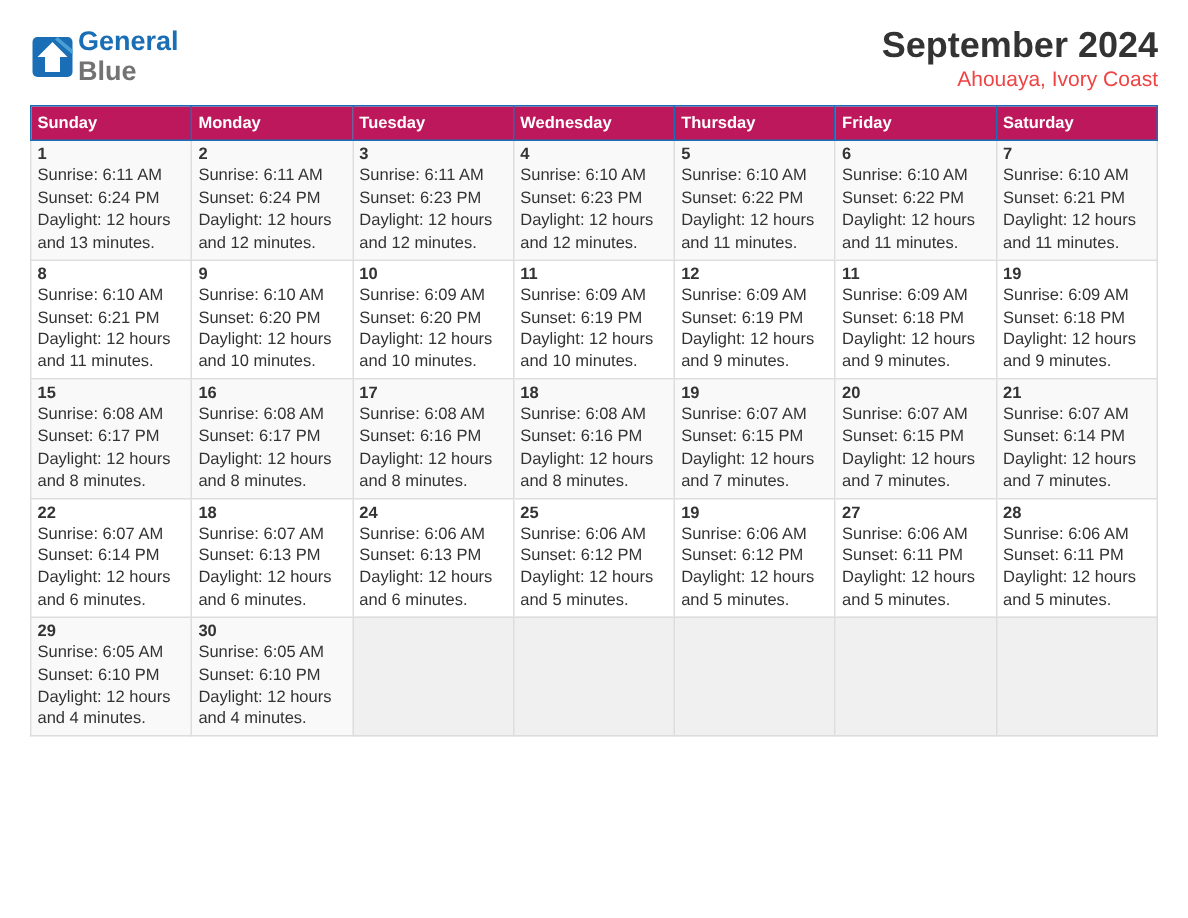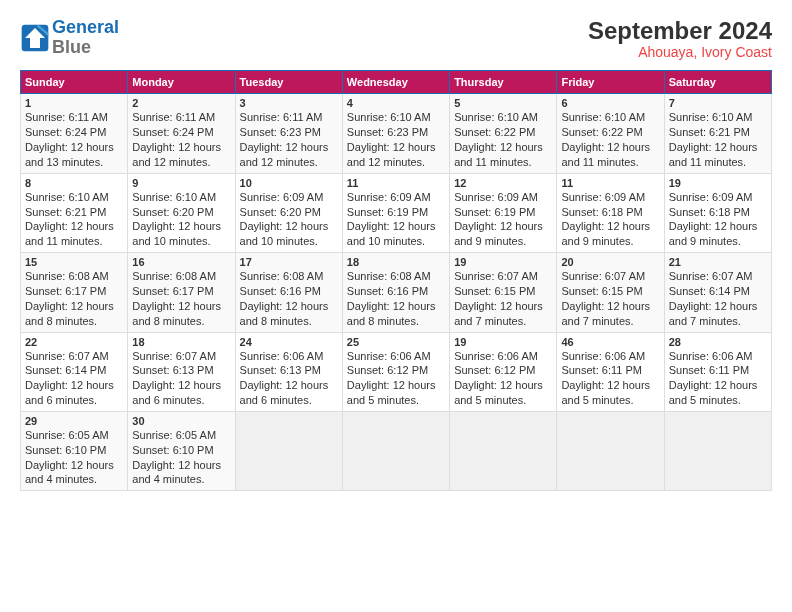--- a/index.html
+++ b/index.html
@@ -245,21 +245,21 @@
           </td>
           <td>
             <span class="day-num">25</span>
 <div class="day-info">Sunrise: 6:06 AM<br>Sunset: 6:12 PM<br>Daylight: 12 hours and 5 minutes.</div>
           </td>
           <td>
             <span class="day-num">19</span>
 <div class="day-info">Sunrise: 6:06 AM<br>Sunset: 6:12 PM<br>Daylight: 12 hours and 5 minutes.</div>
           </td>
           <td>
-            <span class="day-num">46</span>
+            <span class="day-num">27</span>
 <div class="day-info">Sunrise: 6:06 AM<br>Sunset: 6:11 PM<br>Daylight: 12 hours and 5 minutes.</div>
           </td>
           <td>
             <span class="day-num">28</span>
 <div class="day-info">Sunrise: 6:06 AM<br>Sunset: 6:11 PM<br>Daylight: 12 hours and 5 minutes.</div>
           </td>
         </tr>
         <tr>
           <td>
             <span class="day-num">29</span>

